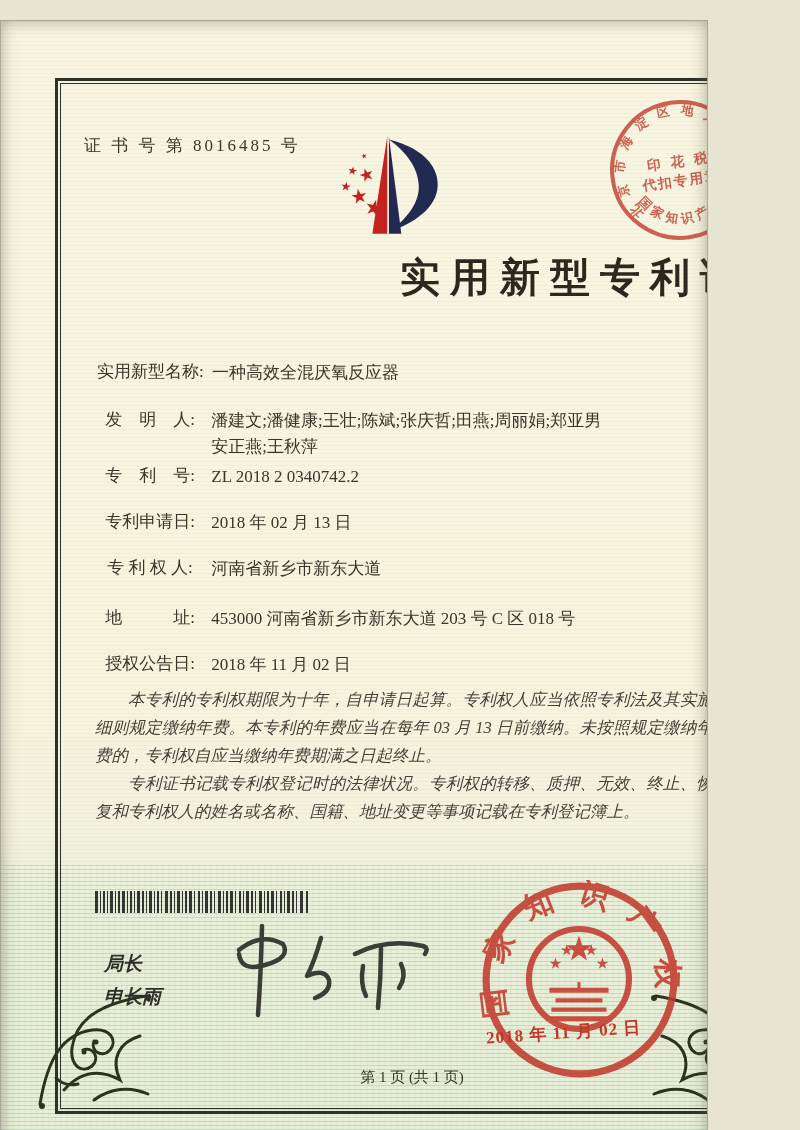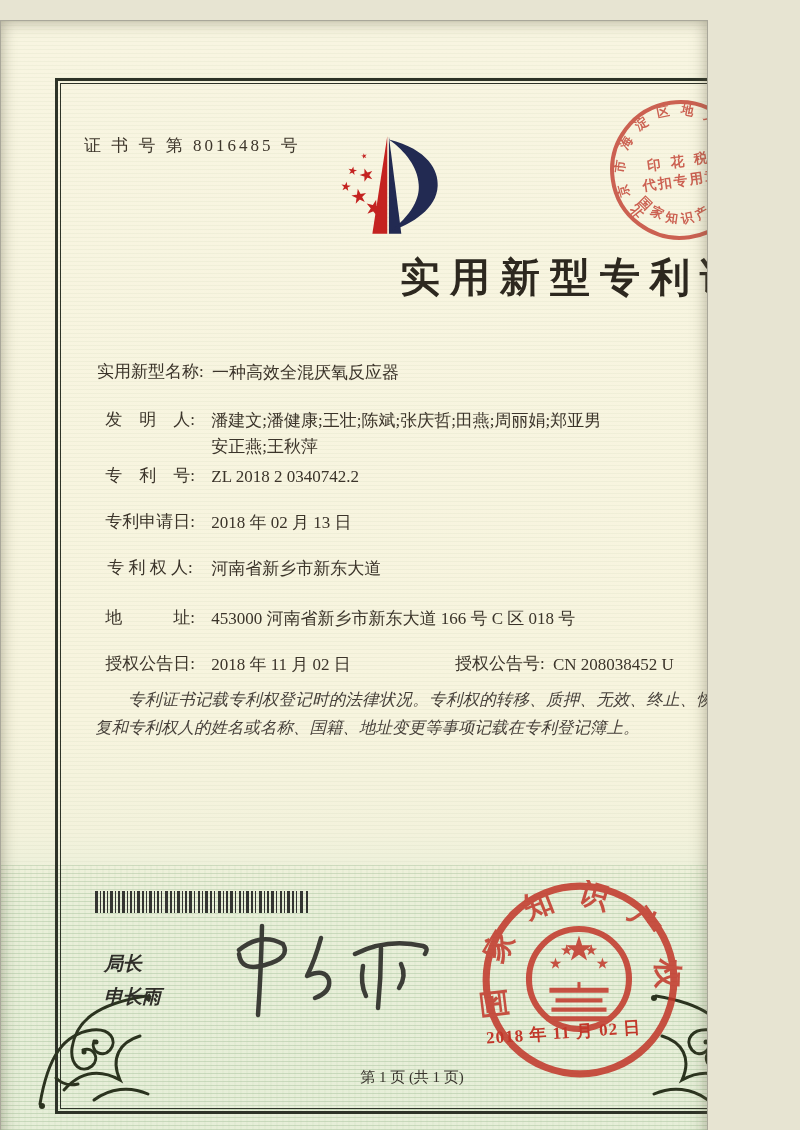--- a/index.html
+++ b/index.html
@@ -137,33 +137,30 @@
     <div class="frow" style="top:490px">
       <span class="lbl">专利申请日:</span>
       <span class="val">2018 年 02 月 13 日</span>
     </div>
     <div class="frow" style="top:536px">
       <span class="lbl">专 利 权 人:</span>
       <span class="val">河南省新乡市新东大道</span>
     </div>
     <div class="frow" style="top:586px">
       <span class="lbl">地　　　址:</span>
-      <span class="val">453000 河南省新乡市新东大道 166 号 C 区 018 号</span>
+      <span class="val">453000 河南省新乡市新东大道 203 号 C 区 018 号</span>
     </div>
     <div class="frow" style="top:632px">
       <span class="lbl">授权公告日:</span>
       <span class="val">2018 年 11 月 02 日</span>
-      <span class="grant-right">
-        <span class="lbl" style="min-width:0">授权公告号:</span>
-        <span class="val">CN 208038452 U</span>
-      </span>
     </div>
   </div>
 
   <div class="body-text">
+    <p>本专利的专利权期限为十年，自申请日起算。专利权人应当依照专利法及其实施细则规定缴纳年费。本专利的年费应当在每年 03 月 13 日前缴纳。未按照规定缴纳年费的，专利权自应当缴纳年费期满之日起终止。</p>
     <p>专利证书记载专利权登记时的法律状况。专利权的转移、质押、无效、终止、恢复和专利权人的姓名或名称、国籍、地址变更等事项记载在专利登记簿上。</p>
   </div>
 
   <svg class="barcode" width="214" height="22" viewBox="0 0 214 22">
     <g fill="#1c1c1c" opacity="0.88">
       <rect x="0" width="3" height="22"></rect>
         <rect x="5" width="1" height="22"></rect>
         <rect x="8" width="2" height="22"></rect>
       <rect x="12" width="1" height="22"></rect>
         <rect x="15" width="3" height="22"></rect>

